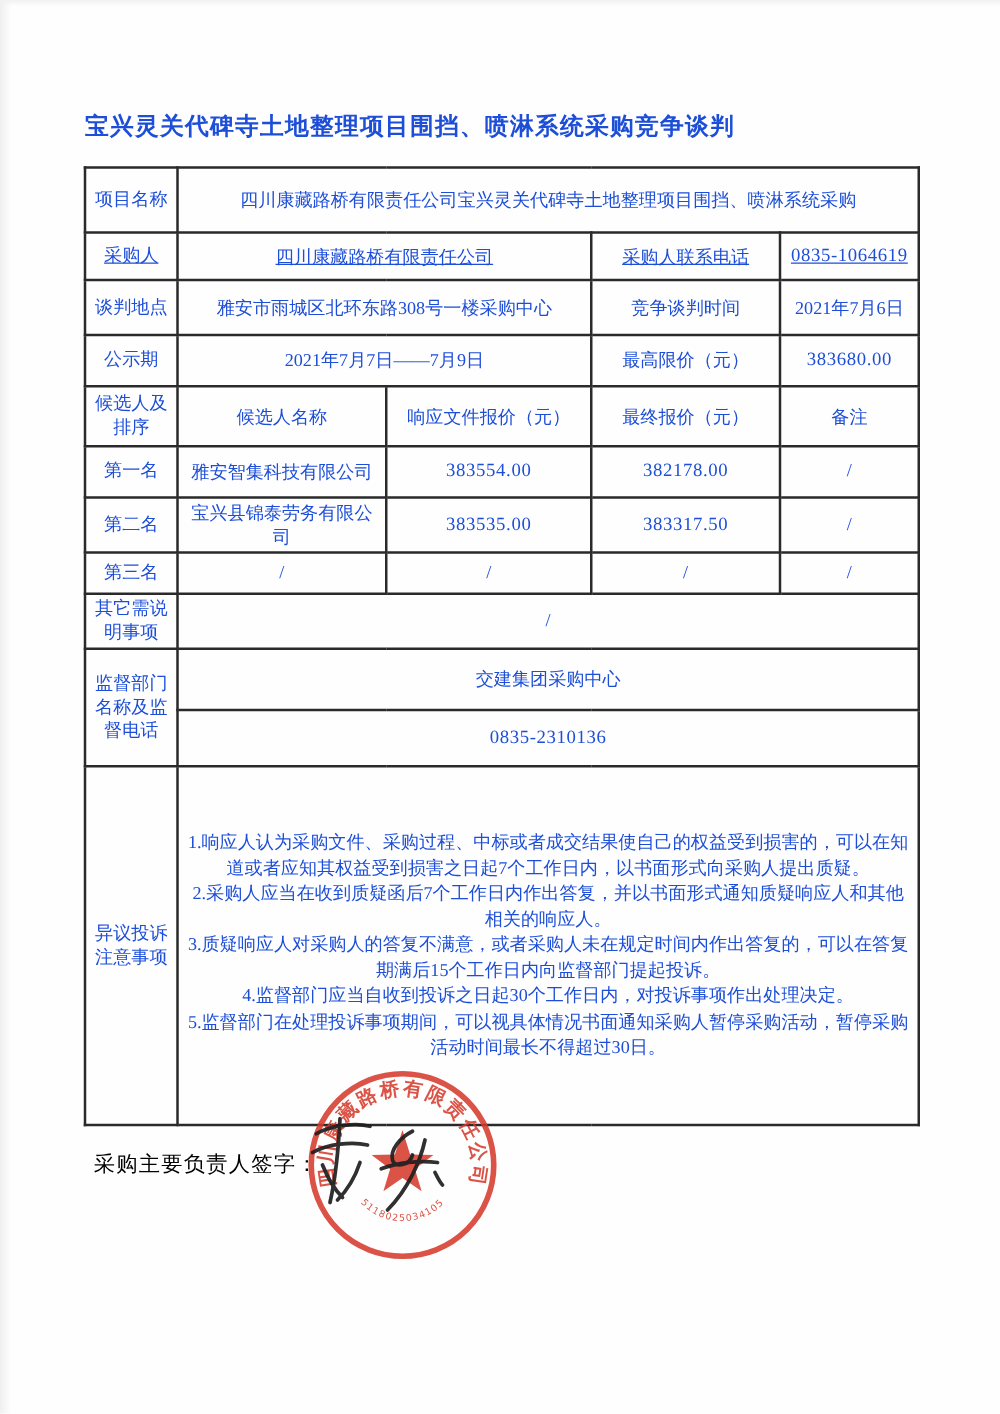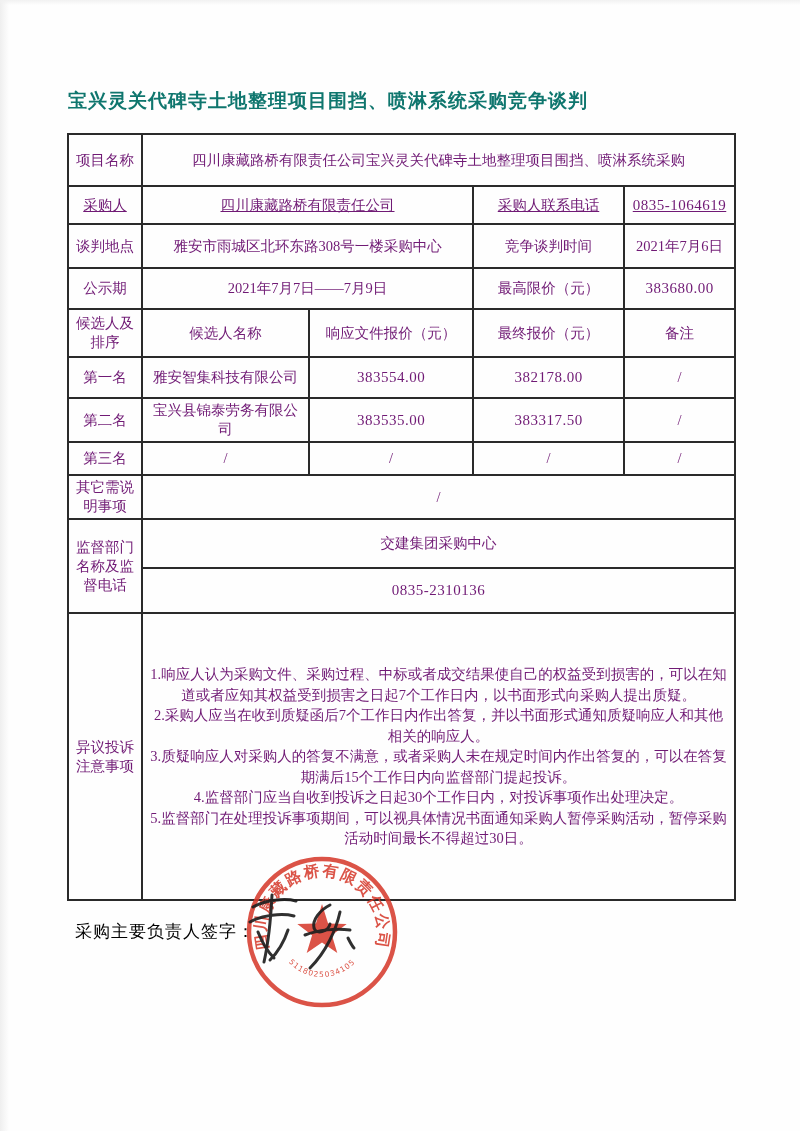--- a/index.html
+++ b/index.html
@@ -10,26 +10,26 @@
     color:#222;
     overflow:hidden;
   }
   .page-edge-left{position:absolute;left:0;top:0;width:9px;height:1131px;
     background:linear-gradient(to right,#efefef,rgba(255,255,255,0));}
   .page-edge-top{position:absolute;left:0;top:0;width:800px;height:5px;
     background:linear-gradient(to bottom,#f1f1f1,rgba(255,255,255,0));}
   .doc-title{
     position:absolute;left:0;top:88px;width:656px;
     text-align:center;font-size:19px;font-weight:bold;
-    letter-spacing:1px;color:#0f766e;
+    letter-spacing:1px;color:#1d4ed8;
   }
   table.main{
     position:absolute;left:67px;top:133px;width:667px;
     border-collapse:collapse;table-layout:fixed;
-    font-size:14.5px;color:#701a75;
+    font-size:14.5px;color:#1d4ed8;
   }
   table.main td{
     border:2px solid #2a2a2a;
     vertical-align:middle;
     padding:2px 6px;
     text-align:center;
     overflow:hidden;
   }
   td.lbl{white-space:pre-line;line-height:19px;padding:2px 4px;}
   td.val-left{text-align:left;padding-left:9px;}

